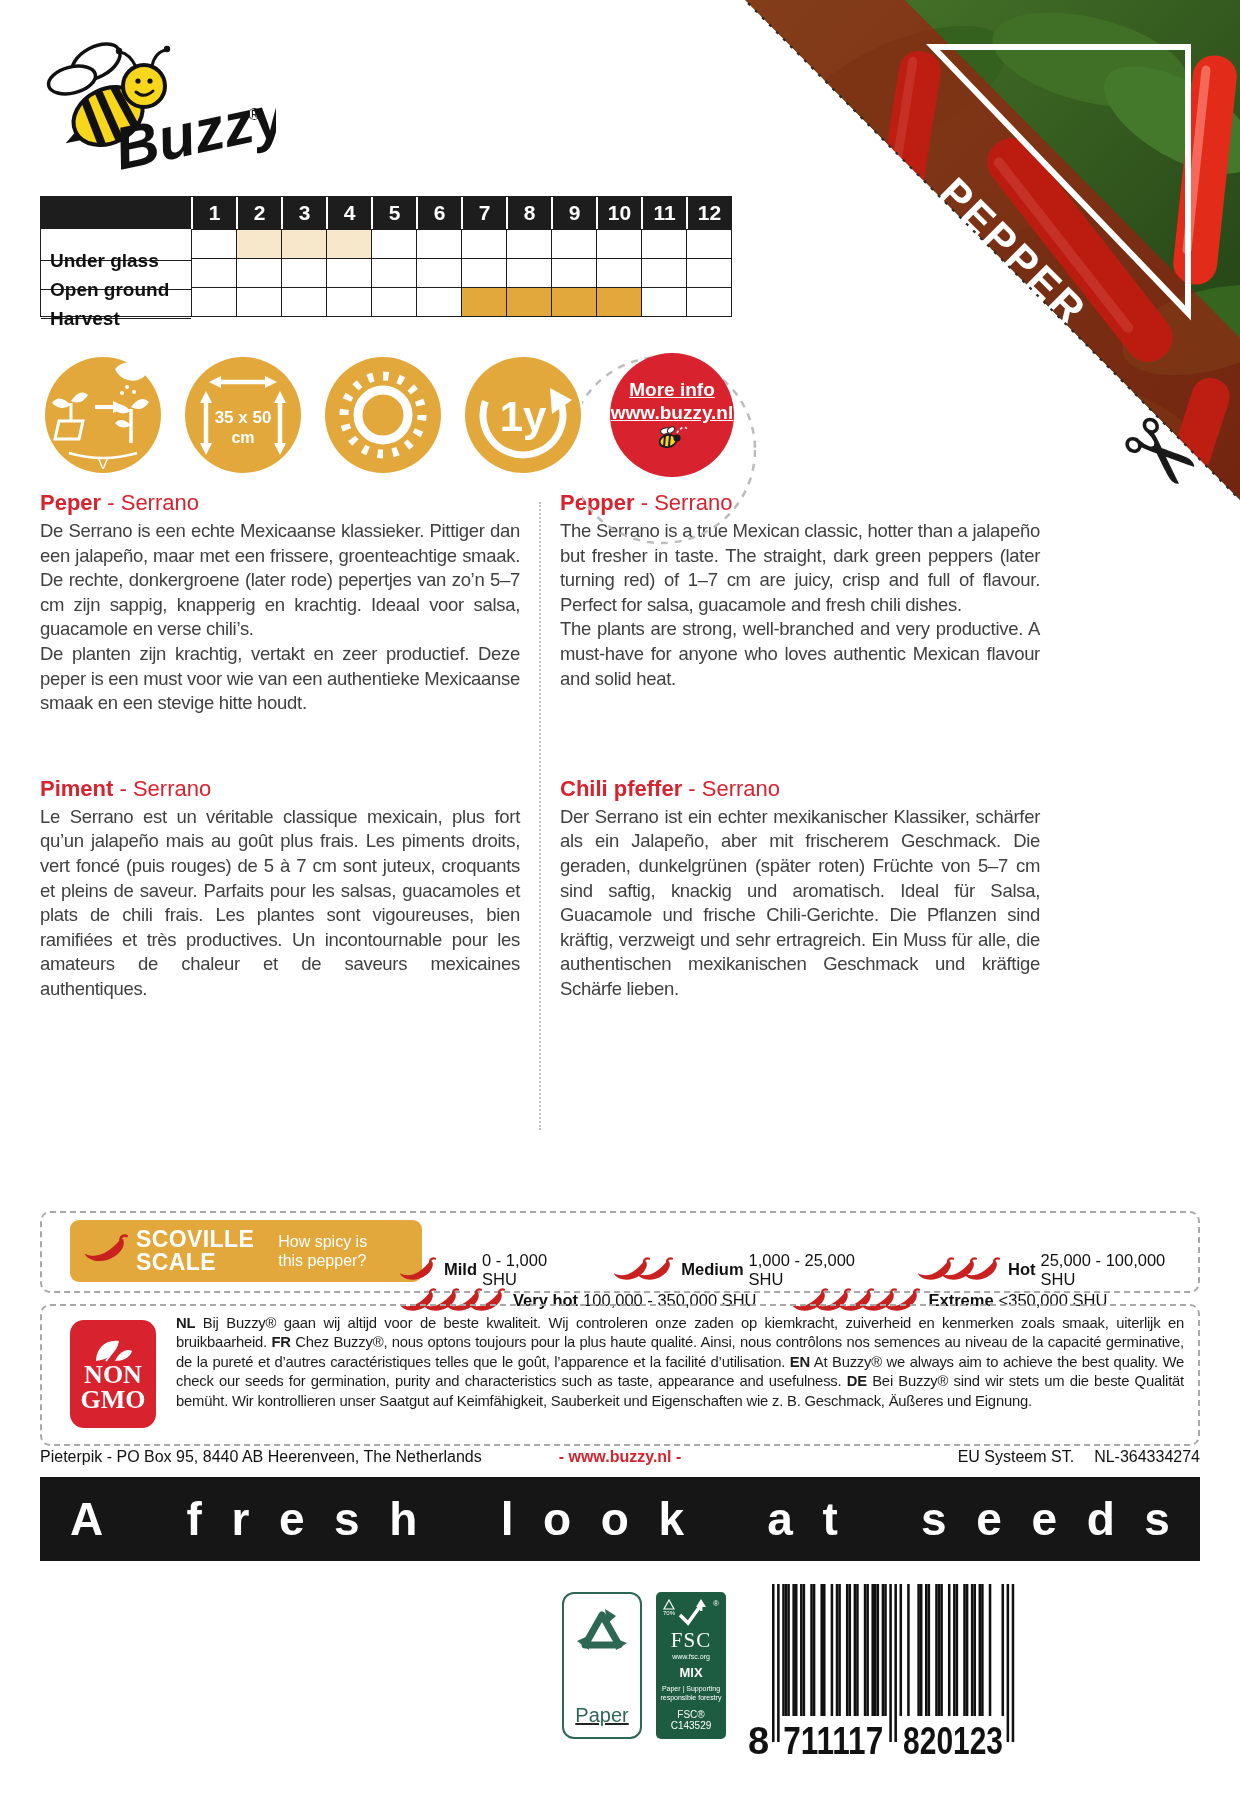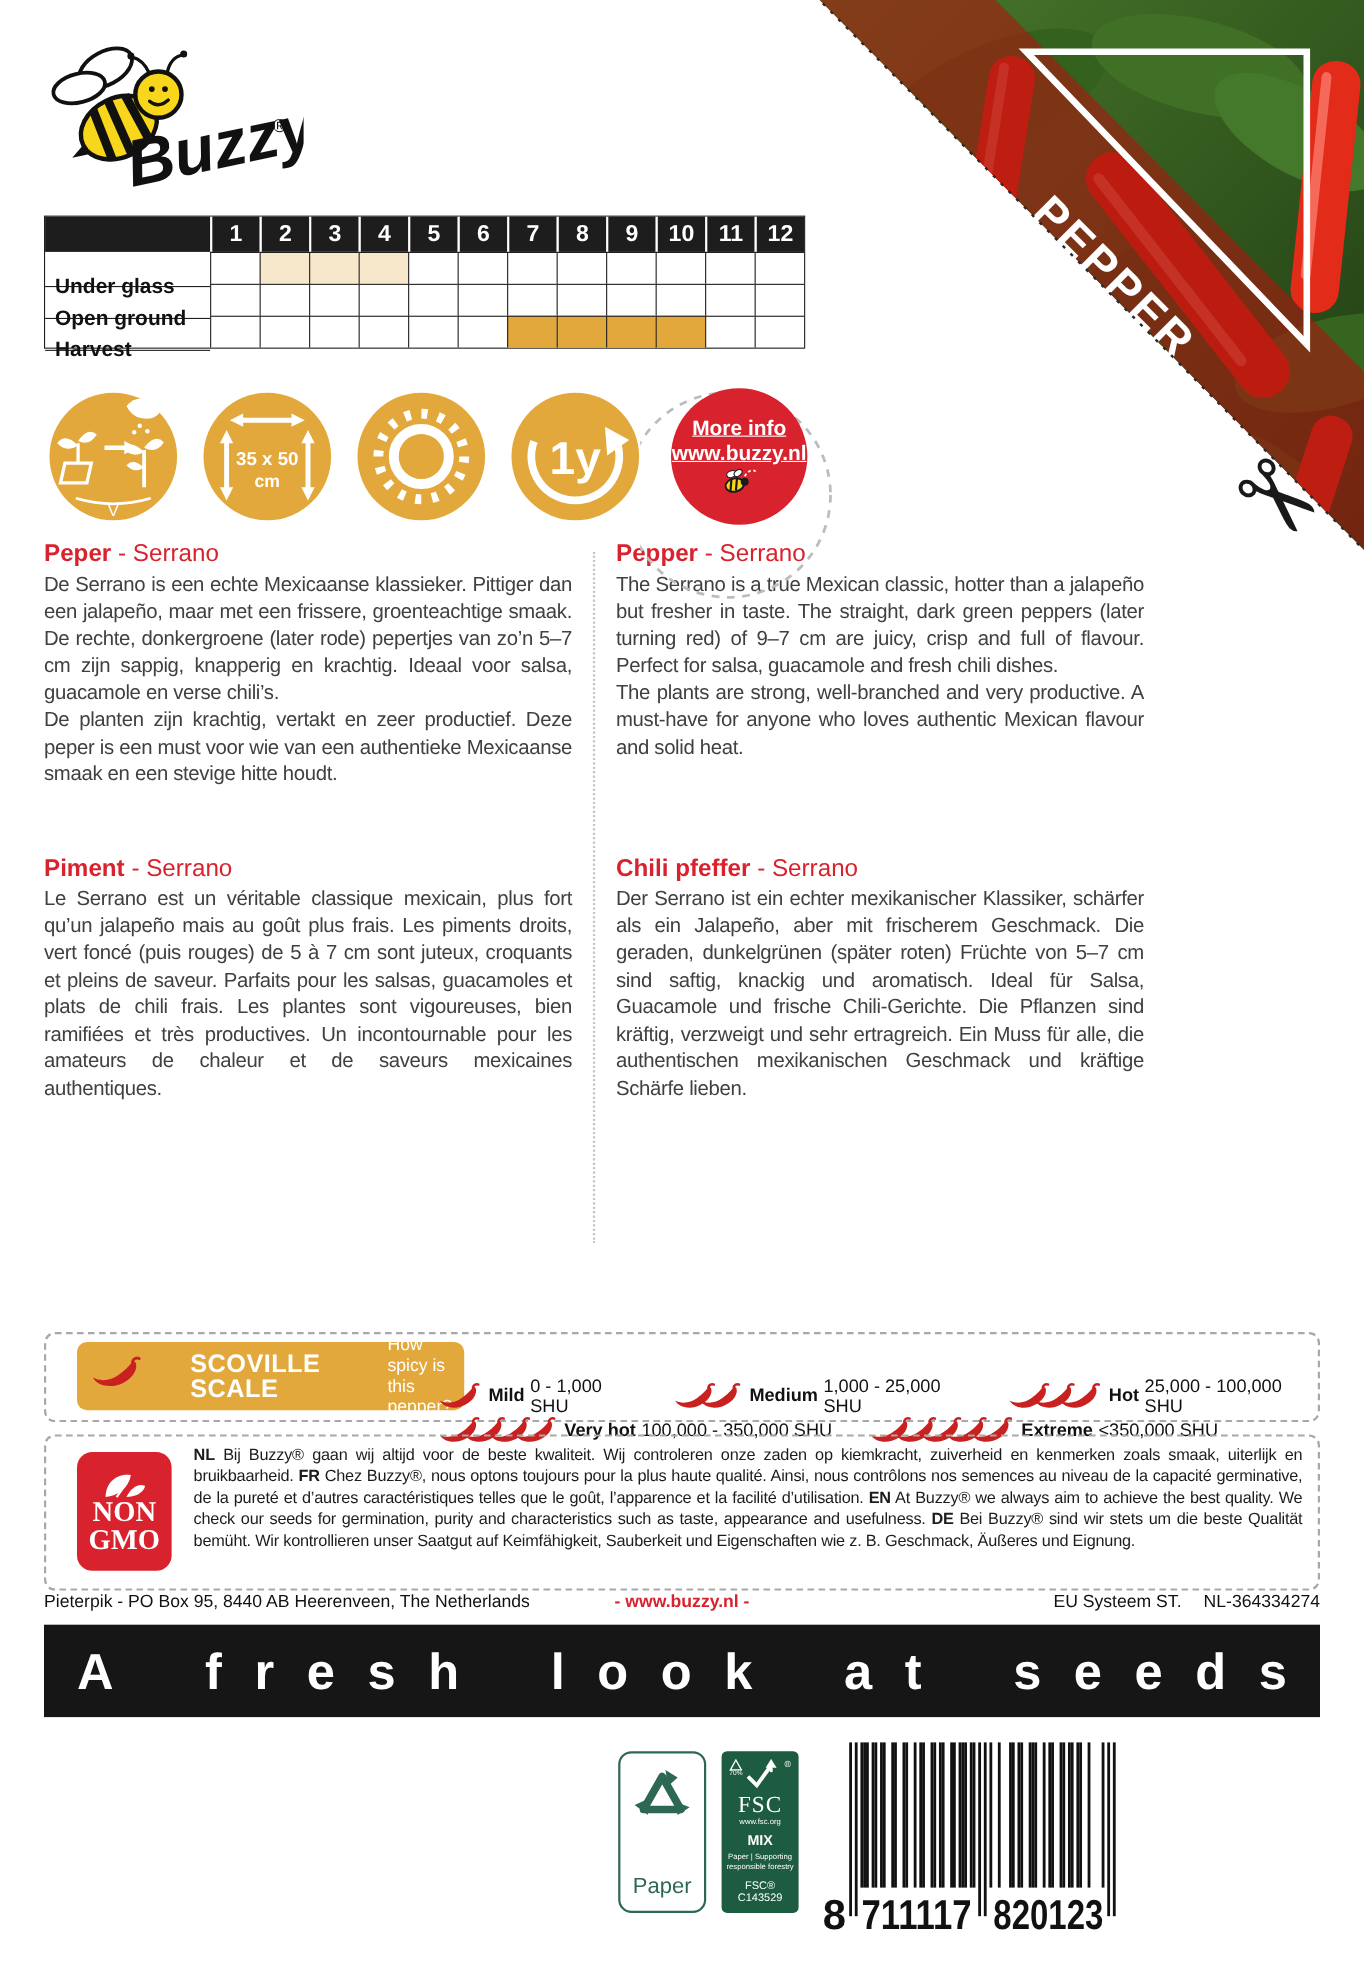--- a/index.html
+++ b/index.html
@@ -42,21 +42,21 @@
   .desc-title .t{font-weight:bold;}
   .desc-title .s{font-weight:normal;margin-top:35px;}
   .desc-block p{margin:0;font-size:18.5px;line-height:1.33;letter-spacing:-0.3px;
                 text-align:justify;color:#404040;}
   #col-divider{position:absolute;left:539px;top:502px;height:628px;border-left:2px dotted #c3c3c3;}
 
   
   #scoville{position:absolute;left:40px;top:1211px;width:1156px;height:78px;
             border:2px dashed #a8a8a8;border-radius:10px;}
   #sco-gold{position:absolute;left:28px;top:7px;width:352px;height:62px;border-radius:9px;
-            display:flex;align-items:center;color:#fff;gap:37px;}
+            display:flex;align-items:center;color:#fff;}
   #sco-title{font-size:23px;font-weight:800;line-height:0.98;letter-spacing:0.4px;margin-left:8px;}
   #sco-question{font-size:16px;line-height:1.2;margin-left:24px;}
   #sco-rows{position:absolute;left:356px;top:5px;right:6px;height:66px;display:flex;
             flex-direction:column;justify-content:flex-start;margin-top:36px;}
   .sco-row{display:flex;align-items:center;gap:34px;height:31px;}
   .level{display:flex;align-items:center;}
   .chilis{display:flex;align-items:center;margin-right:4px;}
   .chilis svg{margin-right:-15px;}
   .chilis svg:last-child{margin-right:4px;}
   .lvl-name{font-weight:bold;font-size:16.5px;color:#111;}
@@ -80,21 +80,21 @@
   
   #tagline-bar{position:absolute;left:40px;top:1477px;width:1160px;height:84px;background:#161616;
                display:flex;align-items:center;justify-content:space-between;
                padding:0 30px;box-sizing:border-box;}
   .tl-ch{font-size:46px;font-weight:bold;color:#fff;line-height:1;}
   .tl-sp{width:24px;}
 
   
   #paper-logo{position:absolute;left:562px;top:1592px;width:80px;height:147px;box-sizing:border-box;
               border:2.5px solid #2d6854;border-radius:12px;display:flex;flex-direction:column;
-              align-items:center;justify-content:space-between;padding:14px 4px 10px 4px;}
+              align-items:center;justify-content:space-between;padding:14px 4px 10px 4px;text-decoration:underline;}
   #paper-label{font-size:20px;color:#2d6854;}
   #fsc-logo{position:absolute;left:656px;top:1592px;width:70px;height:147px;box-sizing:border-box;
             border-radius:5px;color:#fff;display:flex;flex-direction:column;align-items:center;
             padding:7px 4px;text-align:center;}
   #fsc-top{width:100%;display:flex;justify-content:space-between;align-items:flex-start;padding:0 3px;box-sizing:border-box;}
   #fsc-name{font-family:"Liberation Serif", serif;font-size:21px;letter-spacing:1px;margin-top:1px;}
   #fsc-url{font-size:7px;}
   #fsc-grade{font-size:13px;font-weight:bold;margin-top:5px;}
   #fsc-desc{font-size:7px;line-height:1.25;margin-top:5px;}
   #fsc-license{font-size:10px;font-weight:normal;margin-top:6px;}
@@ -305,21 +305,21 @@
   </div>
 
   <div id="desc-grid">
       <div class="desc-block">
         <h3 class="desc-title" style="color: rgb(216, 35, 46);"><span class="t">Peper</span><span class="s"> - Serrano</span></h3>
         <p>De Serrano is een echte Mexicaanse klassieker. Pittiger dan een jalapeño, maar met een frissere, groenteachtige smaak. De rechte, donkergroene (later rode) pepertjes van zo’n 5–7 cm zijn sappig, knapperig en krachtig. Ideaal voor salsa, guacamole en verse chili’s.</p>
         <p>De planten zijn krachtig, vertakt en zeer productief. Deze peper is een must voor wie van een authentieke Mexicaanse smaak en een stevige hitte houdt.</p>
       </div>
       <div class="desc-block">
         <h3 class="desc-title" style="color: rgb(216, 35, 46);"><span class="t">Pepper</span><span class="s"> - Serrano</span></h3>
-        <p>The Serrano is a true Mexican classic, hotter than a jalapeño but fresher in taste. The straight, dark green peppers (later turning red) of 9–7 cm are juicy, crisp and full of flavour. Perfect for salsa, guacamole and fresh chili dishes.</p>
+        <p>The Serrano is a true Mexican classic, hotter than a jalapeño but fresher in taste. The straight, dark green peppers (later turning red) of 1–7 cm are juicy, crisp and full of flavour. Perfect for salsa, guacamole and fresh chili dishes.</p>
         <p>The plants are strong, well-branched and very productive. A must-have for anyone who loves authentic Mexican flavour and solid heat.</p>
       </div>
       <div class="desc-block">
         <h3 class="desc-title" style="color: rgb(216, 35, 46);"><span class="t">Piment</span><span class="s"> - Serrano</span></h3>
         <p>Le Serrano est un véritable classique mexicain, plus fort qu’un jalapeño mais au goût plus frais. Les piments droits, vert foncé (puis rouges) de 5 à 7 cm sont juteux, croquants et pleins de saveur. Parfaits pour les salsas, guacamoles et plats de chili frais. Les plantes sont vigoureuses, bien ramifiées et très productives. Un incontournable pour les amateurs de chaleur et de saveurs mexicaines authentiques.</p>
       </div>
       <div class="desc-block">
         <h3 class="desc-title" style="color: rgb(216, 35, 46);"><span class="t">Chili pfeffer</span><span class="s"> - Serrano</span></h3>
         <p>Der Serrano ist ein echter mexikanischer Klassiker, schärfer als ein Jalapeño, aber mit frischerem Geschmack. Die geraden, dunkelgrünen (später roten) Früchte von 5–7 cm sind saftig, knackig und aromatisch. Ideal für Salsa, Guacamole und frische Chili-Gerichte. Die Pflanzen sind kräftig, verzweigt und sehr ertragreich. Ein Muss für alle, die authentischen mexikanischen Geschmack und kräftige Schärfe lieben.</p>
       </div>

